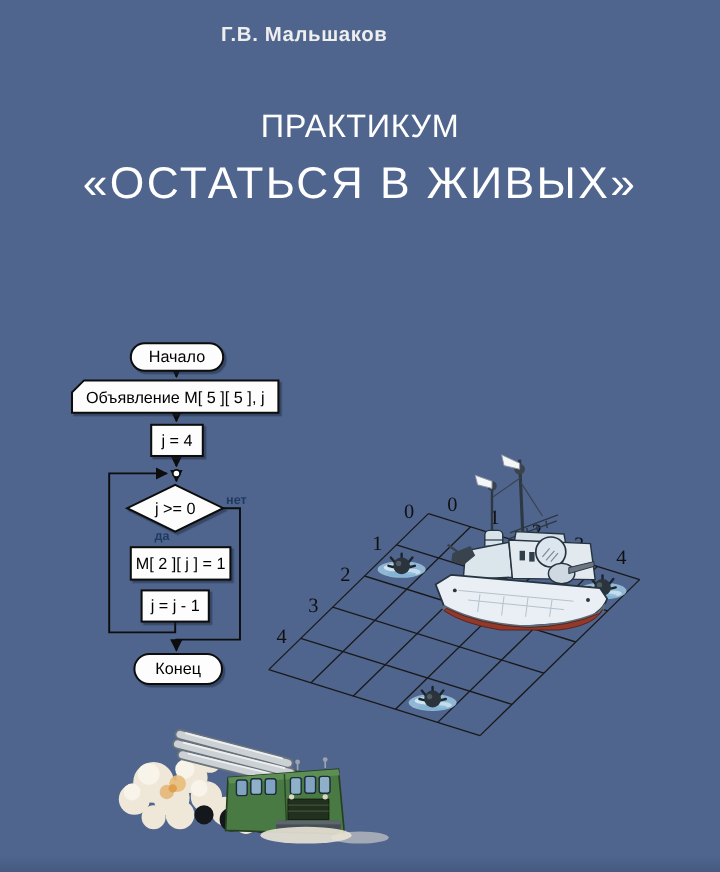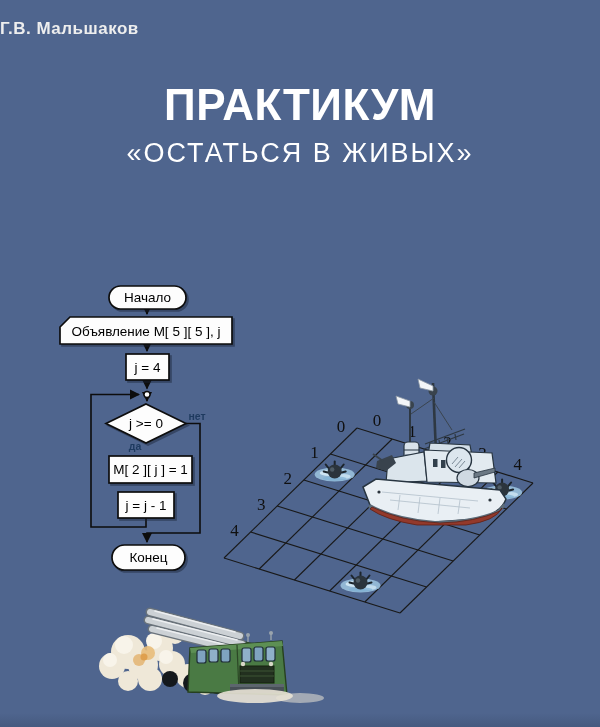--- a/index.html
+++ b/index.html
@@ -3,28 +3,28 @@
 <meta charset="utf-8">
 <style>
   html,body{margin:0;padding:0;background:#222;}
   .cover{
     position:relative; width:600px; height:727px; overflow:hidden;
     background:#4f658e;
     font-family:"Liberation Sans", sans-serif;
   }
   .author{
     position:absolute; top:19px; left:0; right:93px;
-    text-align:left; font-size:17px; font-weight:bold;
+    text-align:center; font-size:17px; font-weight:bold;
     color:#eeeeee; letter-spacing:0.5px;
   }
   .title-block{
     position:absolute; top:80px; left:0; width:600px; text-align:center; color:#ffffff;
   }
-  .title-line{ font-size:44px; font-weight:bold; line-height:50px; letter-spacing:0.5px;text-align:center; }
-  .subtitle{ font-size:27px; font-weight:normal; line-height:40px; letter-spacing:2px; margin-top:3px; }
+  .title-line{ font-size:27px; font-weight:normal; line-height:50px; letter-spacing:0.5px;text-align:center; }
+  .subtitle{ font-size:37px; font-weight:normal; line-height:40px; letter-spacing:2px; margin-top:3px; }
   .art{ position:absolute; left:0; top:0; }
   .fc-shape{ fill:#fdfdfd; stroke:#0d0d0d; stroke-width:1.7;
              filter:drop-shadow(2px 2.5px 0 rgba(25,33,51,0.45)); }
   .fc-line{ fill:none; stroke:#0d0d0d; stroke-width:1.6; }
   .fc-text{ font-family:"Liberation Sans",sans-serif; font-size:13.5px; fill:#000; text-anchor:middle; }
   .fc-branch{ font-family:"Liberation Sans",sans-serif; font-size:10.5px; font-weight:bold;
               fill:#1e3a5f; text-anchor:middle; }
   .grid-lines line{ stroke:#191919; stroke-width:1.1; }
   .grid-num{ font-family:"Liberation Serif",serif; font-size:17px; fill:#101010; text-anchor:middle; }
   .bottom-shade{

